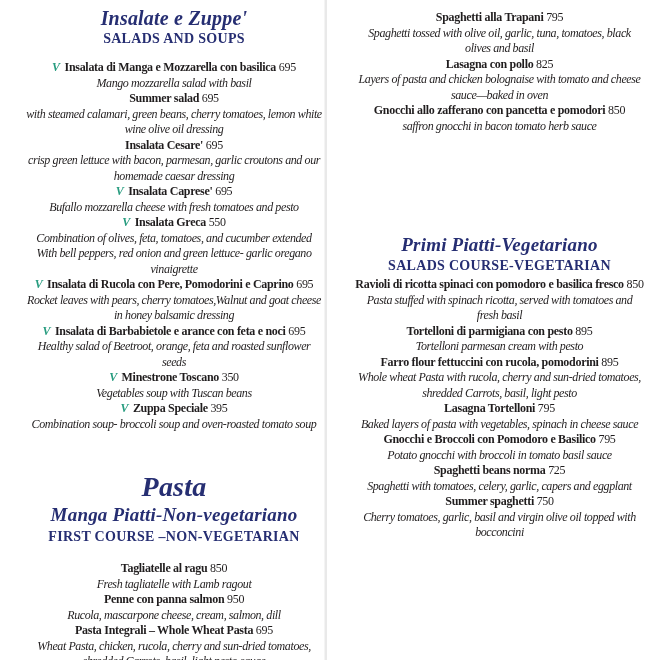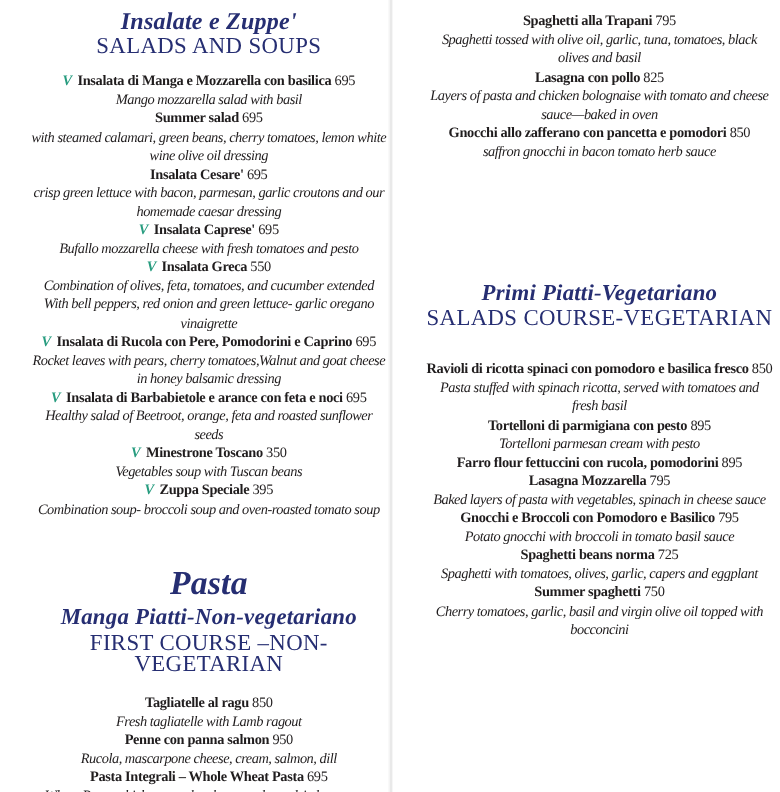--- a/index.html
+++ b/index.html
@@ -36,32 +36,32 @@
     color: var(--navy);
     font-weight: 700;
     font-style: italic;
     font-size: 19px;
     line-height: 25px;
     letter-spacing: 0.2px;
     text-align: center;
   }
   .subheading {
     color: var(--navy);
-    font-weight: 400;
-    font-size: 19px;
+    font-weight: 700;
+    font-size: 14px;
     line-height: 17px;
     letter-spacing: 0.3px;
   }
   .section-left-0 .title-line { font-size: 20px; line-height: 24px; }
   .section-left-1 { margin-top: 40px; }
   .section-left-1 .sec-head { margin-bottom: 16px; }
   .section-left-1 .title-line-0 { font-size: 28px; line-height: 30px; }
   .section-left-1 .title-line-1 { font-size: 19px; line-height: 26px; }
   .section-right-1 { margin-top: 98px; }
-  .section-right-1 .sec-head { margin-bottom: 26px; }
+  .section-right-1 .sec-head { margin-bottom: 3px; }
   .item-name {
     font-size: 12px;
     font-weight: 700;
     line-height: 15.5px;
     letter-spacing: -0.3px;
     white-space: nowrap;
   }
   .item-name .price { font-weight: 400; }
   .veg {
     color: var(--veg);
@@ -174,32 +174,33 @@
           <div class="item">
             <div class="item-name"><span class="name">Ravioli di ricotta spinaci con pomodoro e basilica fresco</span> <span class="price">850</span></div>
             <div class="item-desc">Pasta stuffed with spinach ricotta, served with tomatoes and fresh basil</div>
           </div>
           <div class="item">
             <div class="item-name"><span class="name">Tortelloni di parmigiana con pesto</span> <span class="price">895</span></div>
             <div class="item-desc">Tortelloni parmesan cream with pesto</div>
           </div>
           <div class="item">
             <div class="item-name"><span class="name">Farro flour fettuccini con rucola, pomodorini</span> <span class="price">895</span></div>
-          </div>
-          <div class="item">
-            <div class="item-name"><span class="name">Lasagna Mozzarella</span> <span class="price">795</span></div>
+            <div class="item-desc">Whole wheat Pasta with rucola, cherry and sun-dried tomatoes, shredded Carrots, basil, light pesto</div>
+          </div>
+          <div class="item">
+            <div class="item-name"><span class="name">Lasagna Tortelloni</span> <span class="price">795</span></div>
             <div class="item-desc">Baked layers of pasta with vegetables, spinach in cheese sauce</div>
           </div>
           <div class="item">
             <div class="item-name"><span class="name">Gnocchi e Broccoli con Pomodoro e Basilico</span> <span class="price">795</span></div>
             <div class="item-desc">Potato gnocchi with broccoli in tomato basil sauce</div>
           </div>
           <div class="item">
             <div class="item-name"><span class="name">Spaghetti beans norma</span> <span class="price">725</span></div>
-            <div class="item-desc">Spaghetti with tomatoes, olives, garlic, capers and eggplant</div>
+            <div class="item-desc">Spaghetti with tomatoes, celery, garlic, capers and eggplant</div>
           </div>
           <div class="item">
             <div class="item-name"><span class="name">Summer spaghetti</span> <span class="price">750</span></div>
             <div class="item-desc">Cherry tomatoes, garlic, basil and virgin olive oil topped with bocconcini</div>
           </div>
         </div>
       </div>
     </div>
 </div>
 

